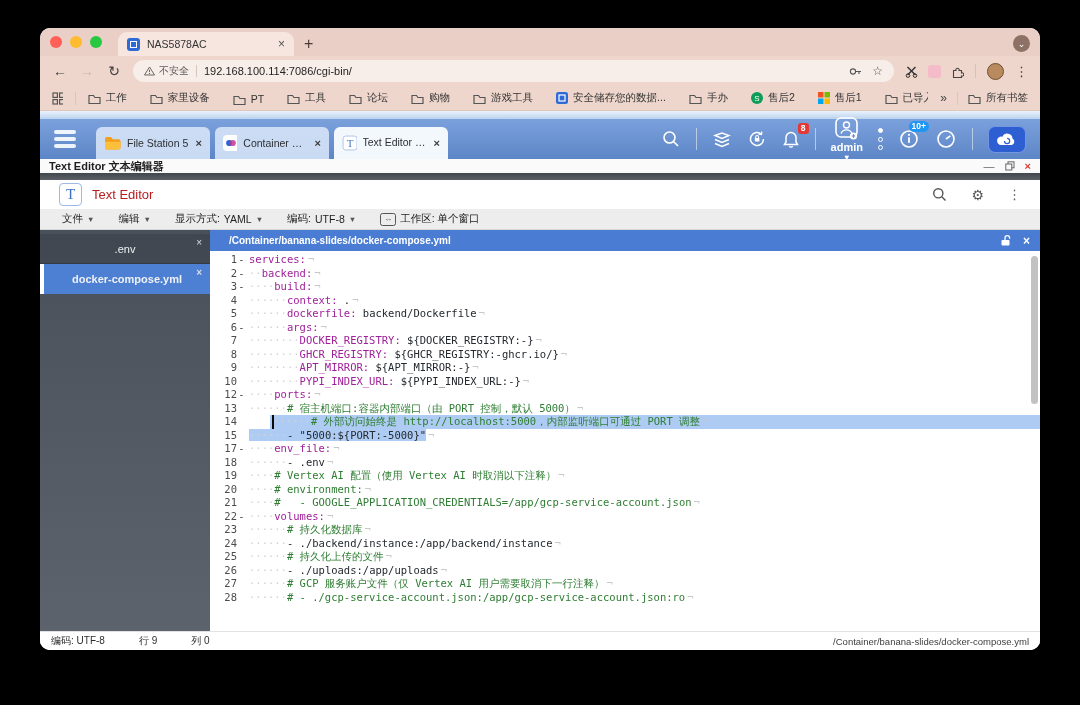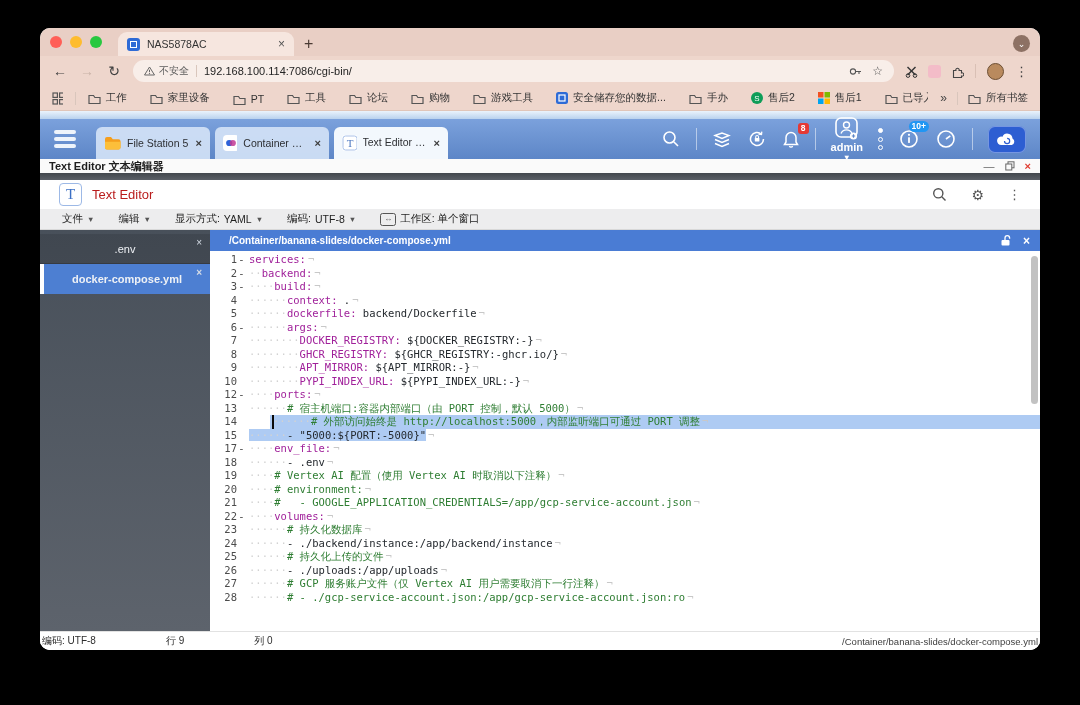--- a/index.html
+++ b/index.html
@@ -125,21 +125,21 @@
   .cursor{position:absolute;left:2px;top:0;width:2px;height:13.5px;background:#0a0a0a;}
   .ws{color:#d2d2d2;}
   .tk-k{color:#a0209a;}
   .tk-v{color:#24292e;}
   .tk-c{color:#2e7d32;}
   .tk-d{color:#24292e;}
   .eol{color:#c8c8c8;margin-left:2px;}
   .vscroll{position:absolute;right:2px;top:5px;width:7px;height:148px;background:#c2c2c2;border-radius:4px;}
 
   .statusbar{height:18px;background:#fff;border-top:1px solid #e2e2e2;display:flex;align-items:center;
-    padding:0 2px;font-size:10px;color:#2e2e2e;flex:0 0 auto;gap:36px;}
+    padding:0 11px;font-size:10px;color:#2e2e2e;flex:0 0 auto;}
   .sb-item{margin-right:34px;}
   .sb-right{margin-left:auto;font-size:9.5px;color:#3d3d3d;}
 </style>
 </head>
 <body>
 
 <div class="browser">
 
   <div class="tabstrip">
     <div class="lights">

